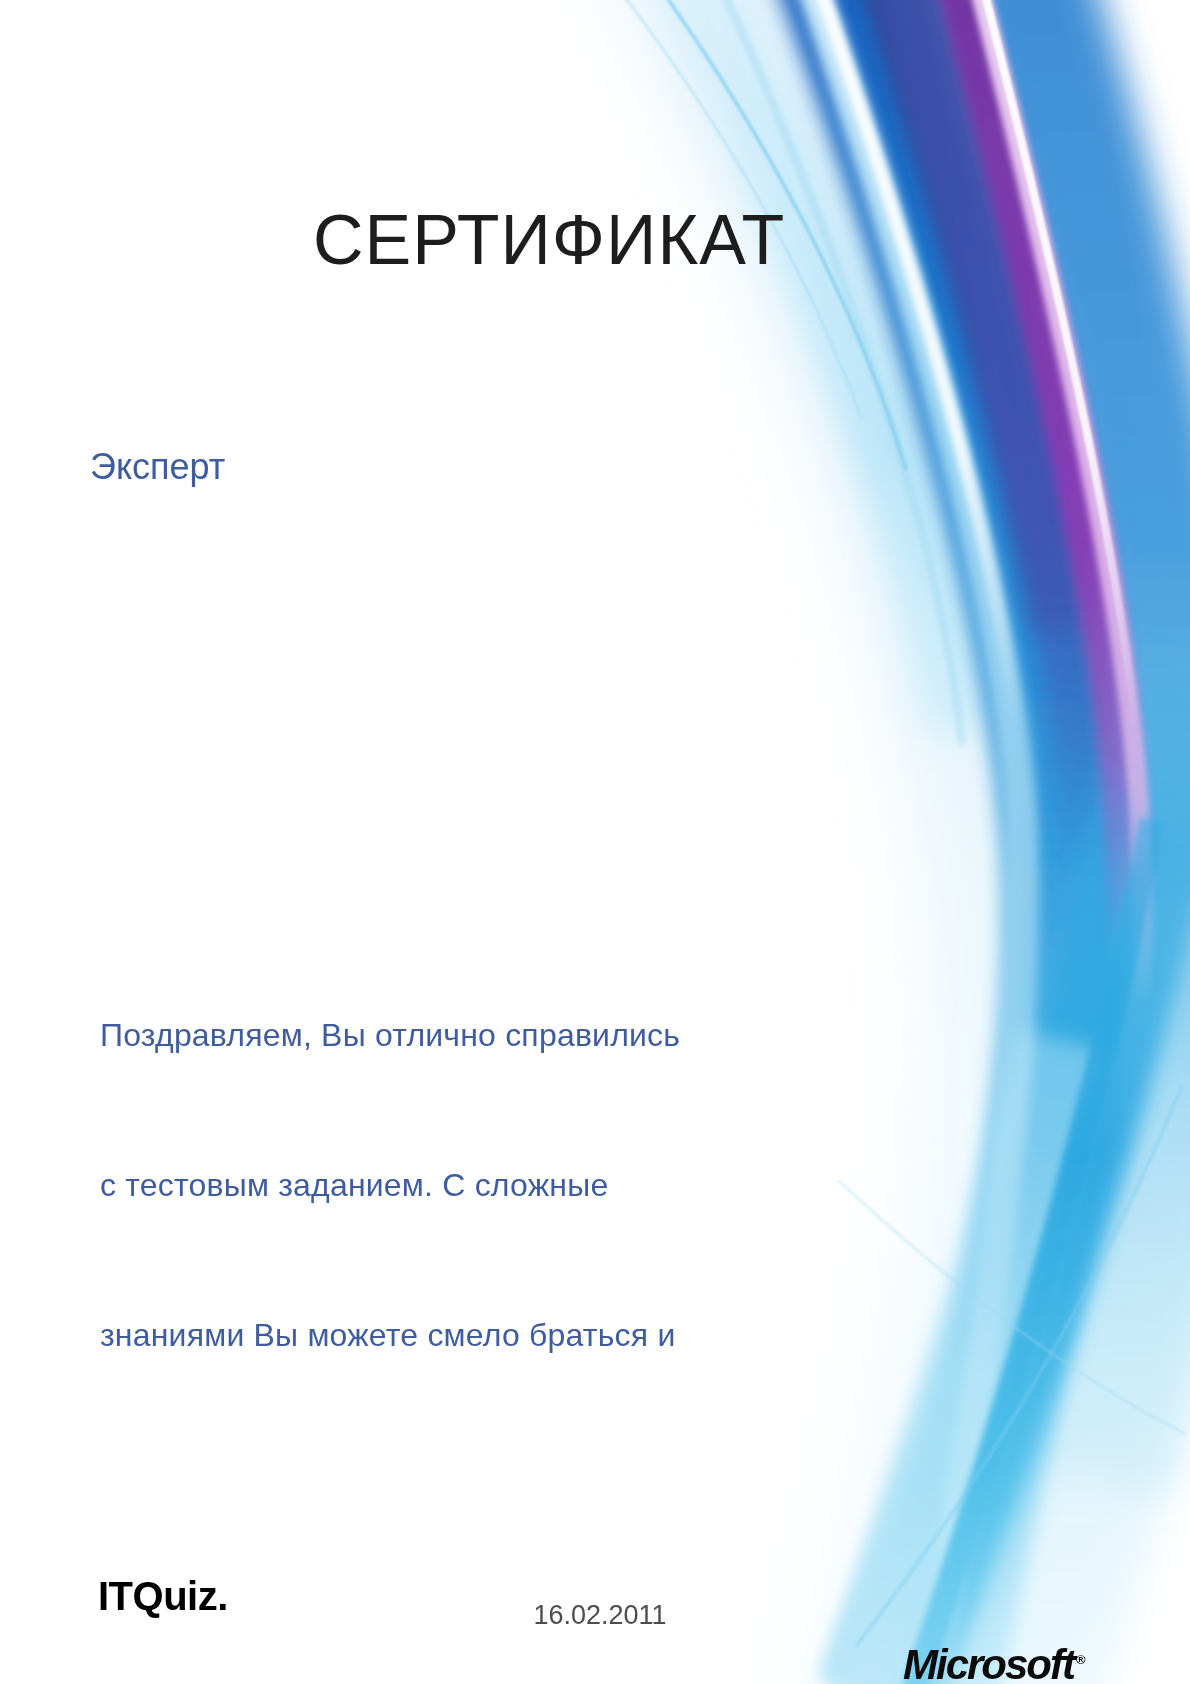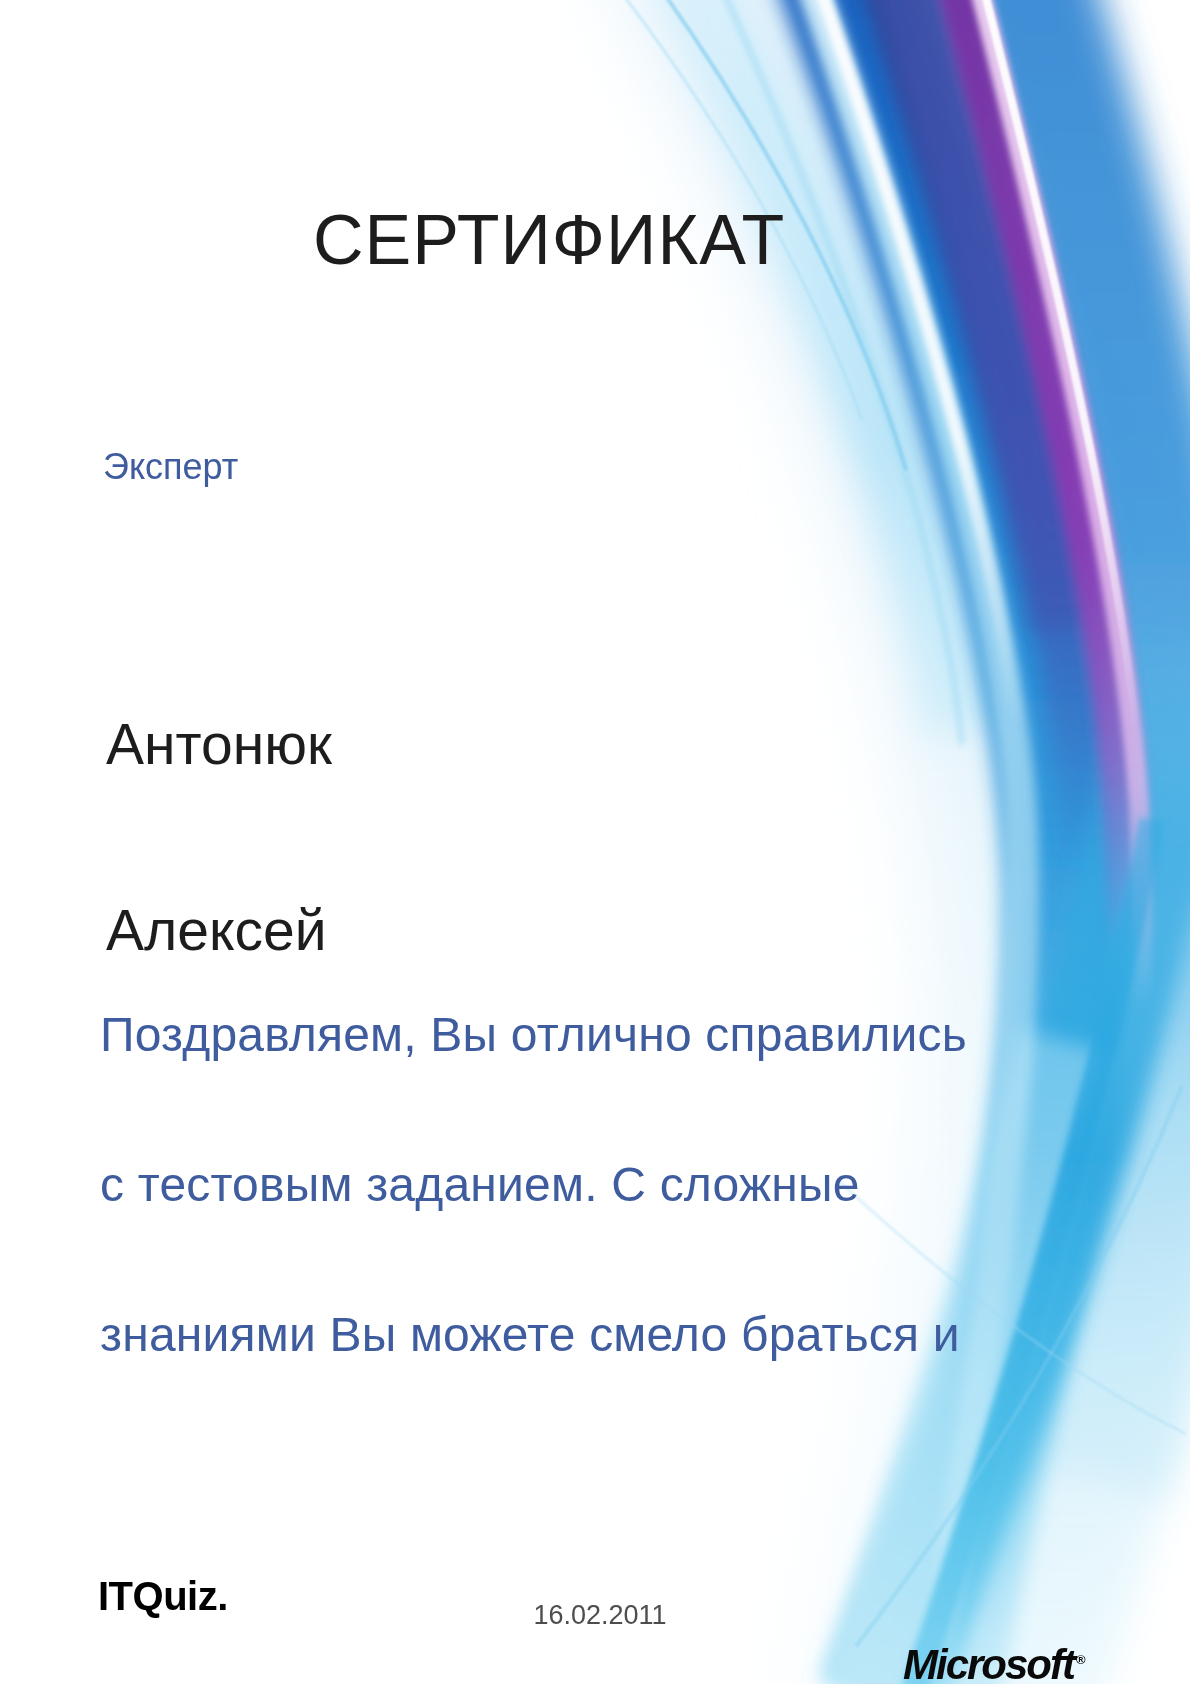--- a/index.html
+++ b/index.html
@@ -11,32 +11,32 @@
     font-family:"Liberation Sans",sans-serif;
   }
   .swoosh{position:absolute;left:0;top:0;width:1190px;height:1684px;display:block;}
   .txt{position:absolute;white-space:pre;}
   .title{
     left:313px;top:205px;
     font-size:70px;line-height:70px;font-weight:400;
     color:#1d1d1d;letter-spacing:1px;
   }
   .role{
-    left:103px;top:446px;
+    left:90px;top:446px;
     font-size:36px;line-height:41px;
     color:#3e5c9e;
   }
   .name{
     left:106px;top:589px;
     font-size:57px;line-height:62px;
     color:#1d1d1d;
   }
   .message{
     left:100px;top:910px;
-    font-size:48px;line-height:50px;
+    font-size:32px;line-height:50px;
     color:#3e5c9e;letter-spacing:.2px;
   }
   .itquiz{
     left:98px;top:1573px;
     font-size:40px;line-height:46px;font-weight:700;
     color:#000000;letter-spacing:-.5px;text-align:center;
   }
   .date{
     left:500px;top:1576px;width:200px;text-align:center;
     font-size:27px;line-height:31px;
@@ -191,24 +191,20 @@
       <path d="M 700,-60 C 858,280 944,560 962,745" stroke="#8fd2f0" stroke-width="6" opacity=".5" filter="url(#b3)"></path>
       <path d="M 856,1646 C 992,1470 1102,1280 1182,1086" stroke="#7fcdf0" stroke-width="4" opacity=".4" filter="url(#b1)"></path>
       <path d="M 838,1180 C 958,1292 1082,1382 1186,1434" stroke="#9fd8f2" stroke-width="3" opacity=".35" filter="url(#b1)"></path>
     </g>
   </svg>
 
   <div class="txt title">СЕРТИФИКАТ</div>
 
   <div class="txt role">Эксперт</div>
 
-  <div class="txt name">
-    <div>Антонюк</div>
-    <div>Алексей</div>
-  </div>
 
   <div class="txt message">
     <div>Поздравляем, Вы отлично справились</div>
     <div>с тестовым заданием. С сложные</div>
     <div>знаниями Вы можете смело браться и</div>
   </div>
 
   <div class="txt itquiz">ITQuiz.</div>
 
   <div class="txt date">16.02.2011</div>

